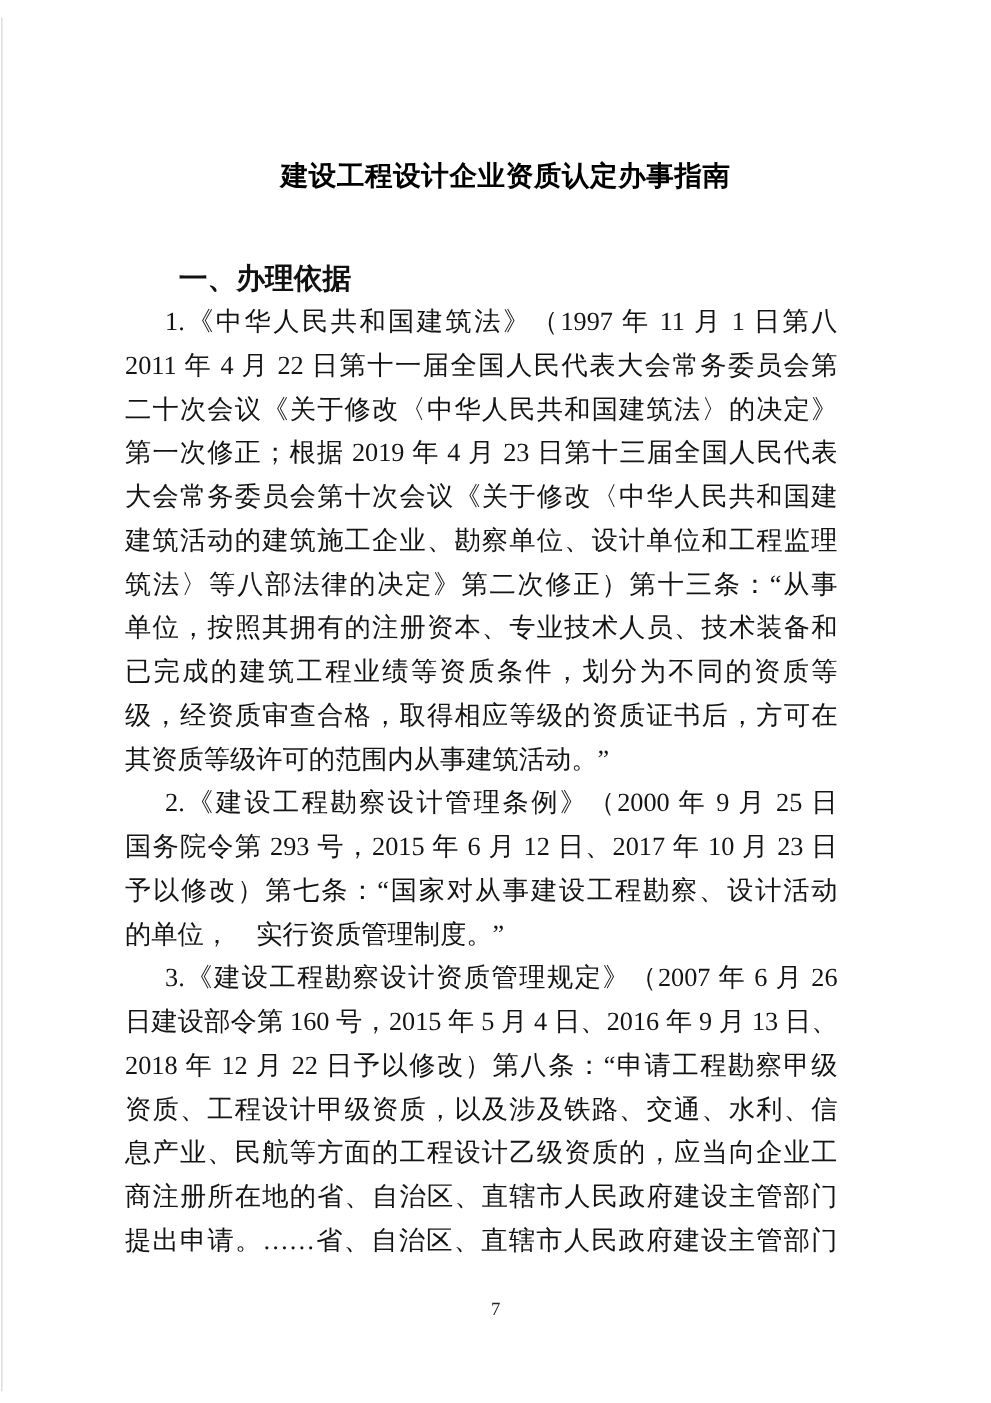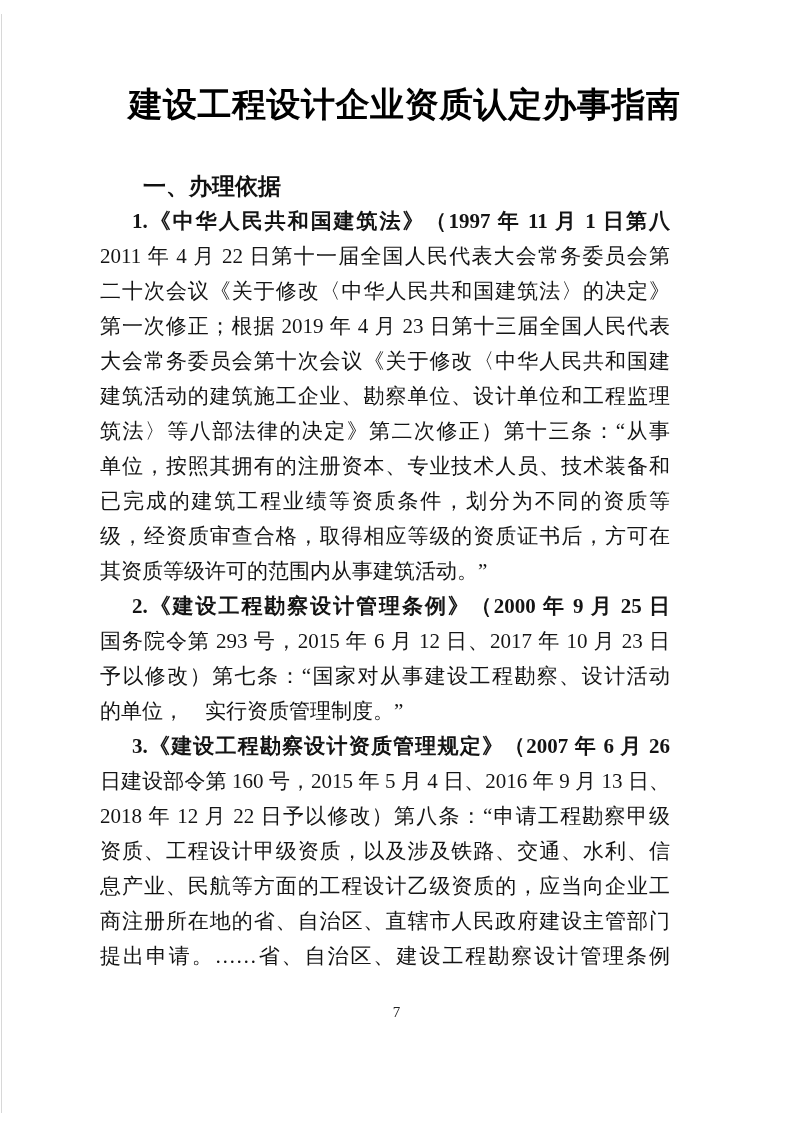--- a/index.html
+++ b/index.html
@@ -23,27 +23,27 @@
   .edge-line {
     position: absolute;
     left: 1px;
     top: 14px;
     width: 1px;
     height: 1099px;
     background: #d8d8d8;
   }
   .title {
     margin: 0;
-    padding-top: 84px;
+    padding-top: 120px;
     height: 42px;
     line-height: 42px;
     text-align: center;
     text-indent: 16px;
     font-family: "Liberation Serif", serif;
-    font-size: 34px;
+    font-size: 22px;
     font-weight: 700;
     letter-spacing: 0.5px;
     color: #000000;
   }
   .content {
     margin-left: 100px;
     width: 570px;
   }
   .heading {
     margin: 42px 0 0 0;
@@ -63,21 +63,20 @@
     font-size: 21px;
     height: 35px;
     line-height: 35px;
     text-align: justify;
     text-align-last: justify;
     overflow: hidden;
     color: #141414;
   }
   .para .tline:first-child {
     text-indent: 32px;
-    font-weight: bold;
   }
   .para[data-end-short="true"] .tline:last-child {
     text-align-last: left;
   }
   .footer {
     margin-top: 30px;
     width: 793px;
     text-align: center;
     font-size: 15px;
     line-height: 16px;
@@ -116,20 +115,20 @@
         <div class="tline">的单位，　实行资质管理制度。”</div>
       </div>
 
     <div class="para" data-end-short="false">
         <div class="tline">3.《建设工程勘察设计资质管理规定》（2007 年 6 月 26</div>
         <div class="tline">日建设部令第 160 号，2015 年 5 月 4 日、2016 年 9 月 13 日、</div>
         <div class="tline">2018 年 12 月 22 日予以修改）第八条：“申请工程勘察甲级</div>
         <div class="tline">资质、工程设计甲级资质，以及涉及铁路、交通、水利、信</div>
         <div class="tline">息产业、民航等方面的工程设计乙级资质的，应当向企业工</div>
         <div class="tline">商注册所在地的省、自治区、直辖市人民政府建设主管部门</div>
-        <div class="tline">提出申请。……省、自治区、建设工程勘察设计管理条例</div>
+        <div class="tline">提出申请。……省、自治区、直辖市人民政府建设主管部门</div>
       </div>
   </div>
 
   <div class="footer">
     <span>7</span>
   </div>
 </div>
 
 </body></html>

